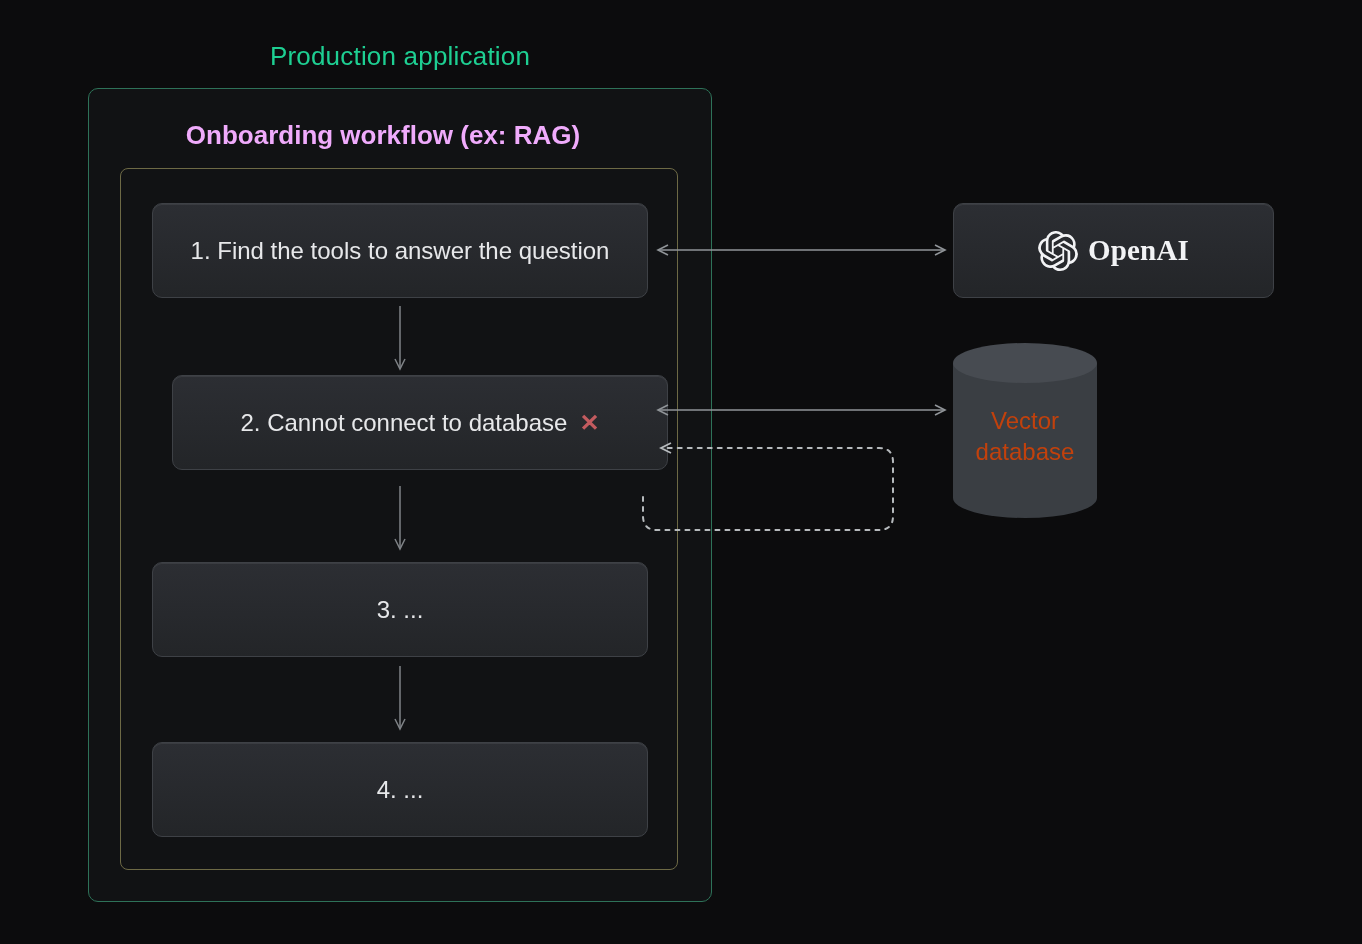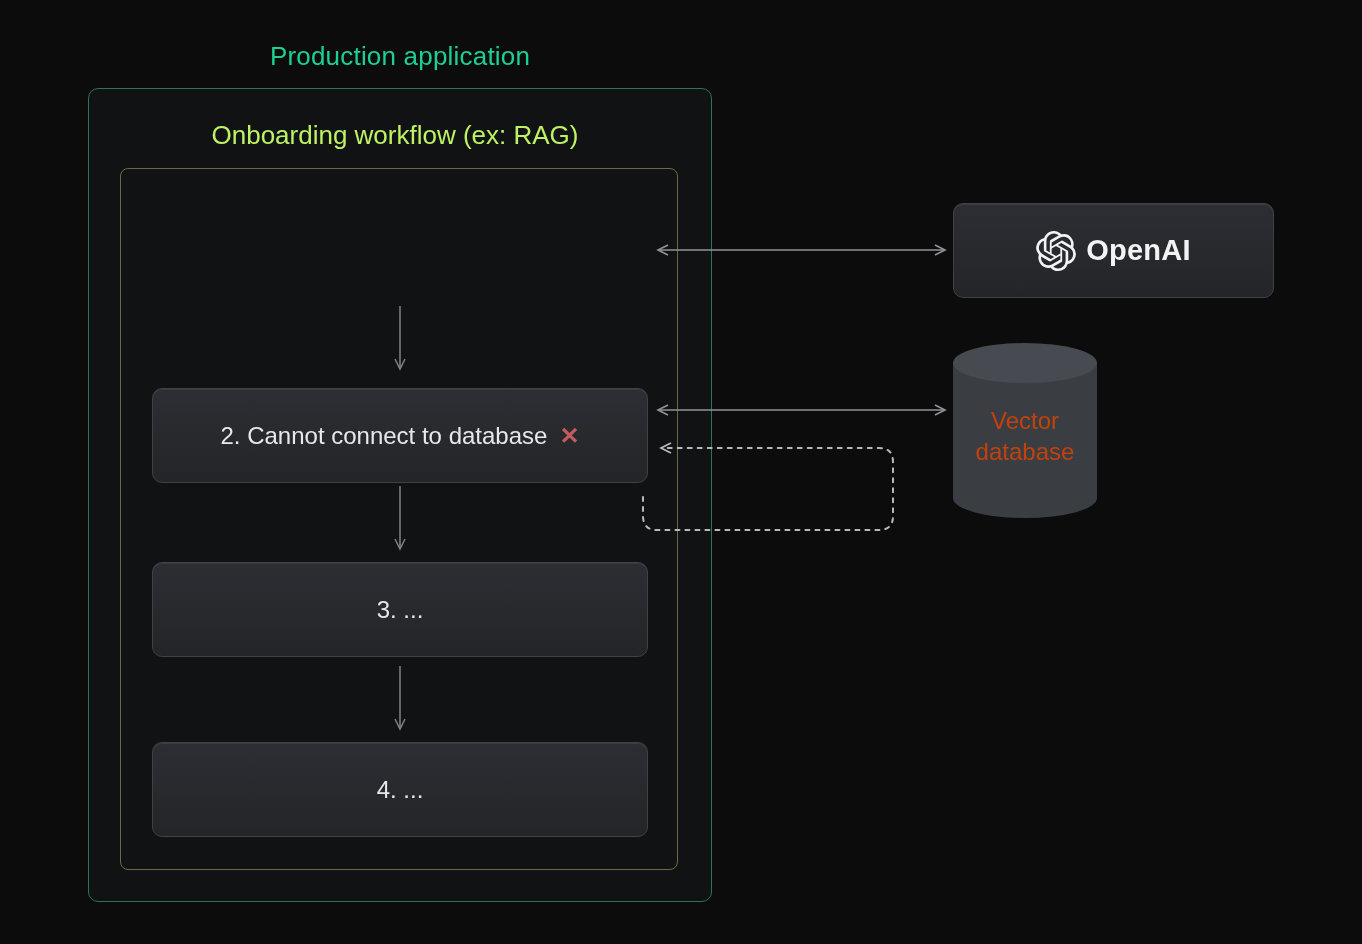--- a/index.html
+++ b/index.html
@@ -27,25 +27,25 @@
   .outer-box {
     position: absolute;
     left: 88px; top: 88px; width: 624px; height: 814px;
     border: 1px solid #2e7258;
     border-radius: 10px;
     background: #111214;
     box-sizing: border-box;
   }
   .inner-title {
     position: absolute;
-    left: 116px; top: 120px; width: 558px;
+    left: 104px; top: 120px; width: 558px;
     text-align: center;
     font-size: 26px;
-    font-weight: 400;
-    color: #bef264;
+    font-weight: 700;
+    color: #f0abfc;
   }
   .inner-box {
     position: absolute;
     left: 120px; top: 168px; width: 558px; height: 702px;
     border: 1px solid #6d6945;
     border-radius: 8px;
     background: transparent;
     box-sizing: border-box;
   }
   .node {
@@ -57,31 +57,31 @@
     box-shadow: inset 0 1px 0 rgba(255,255,255,0.07);
     display: flex;
     align-items: center;
     justify-content: center;
     color: #e7e8ea;
     font-size: 24px;
     gap: 10px;
   }
   .step { left: 152px; width: 496px; height: 95px; }
   .step-1 { top: 203px; }
-  .step-2 { top: 388px; }
+  .step-2 { top: 375px; margin-left: 20px; }
   .step-3 { top: 562px; }
   .step-4 { top: 742px; }
   .error-x {
     color: #c25b5f;
     font-size: 24px;
     font-weight: 700;
     margin-left: 2px;
   }
   .openai-node {
-    left: 953px; top: 203px; width: 321px; height: 95px;
+    left: 953px; top: 203px; width: 321px; height: 95px; font-family: Liberation Serif, serif;
   }
   .openai-label {
     color: #f2f3f5;
     font-size: 29px;
     font-weight: 700;
     letter-spacing: 0.2px;
   }
   .openai-logo { width: 40px; height: 40px; display: block; }
   .cylinder-svg {
     position: absolute;
@@ -107,20 +107,23 @@
 <div class="canvas">
 
   <div class="outer-title">Production application</div>
 
   <div class="outer-box"></div>
 
   <div class="inner-title">Onboarding workflow (ex: RAG)</div>
 
   <div class="inner-box"></div>
 
+  <div class="node step step-1">
+    <span>1. Find the tools to answer the question</span>
+  </div>
 
   <div class="node step step-2">
     <span>2. Cannot connect to database</span>
     <span class="error-x">✕</span>
   </div>
 
   <div class="node step step-3">
     <span>3. ...</span>
   </div>
 

